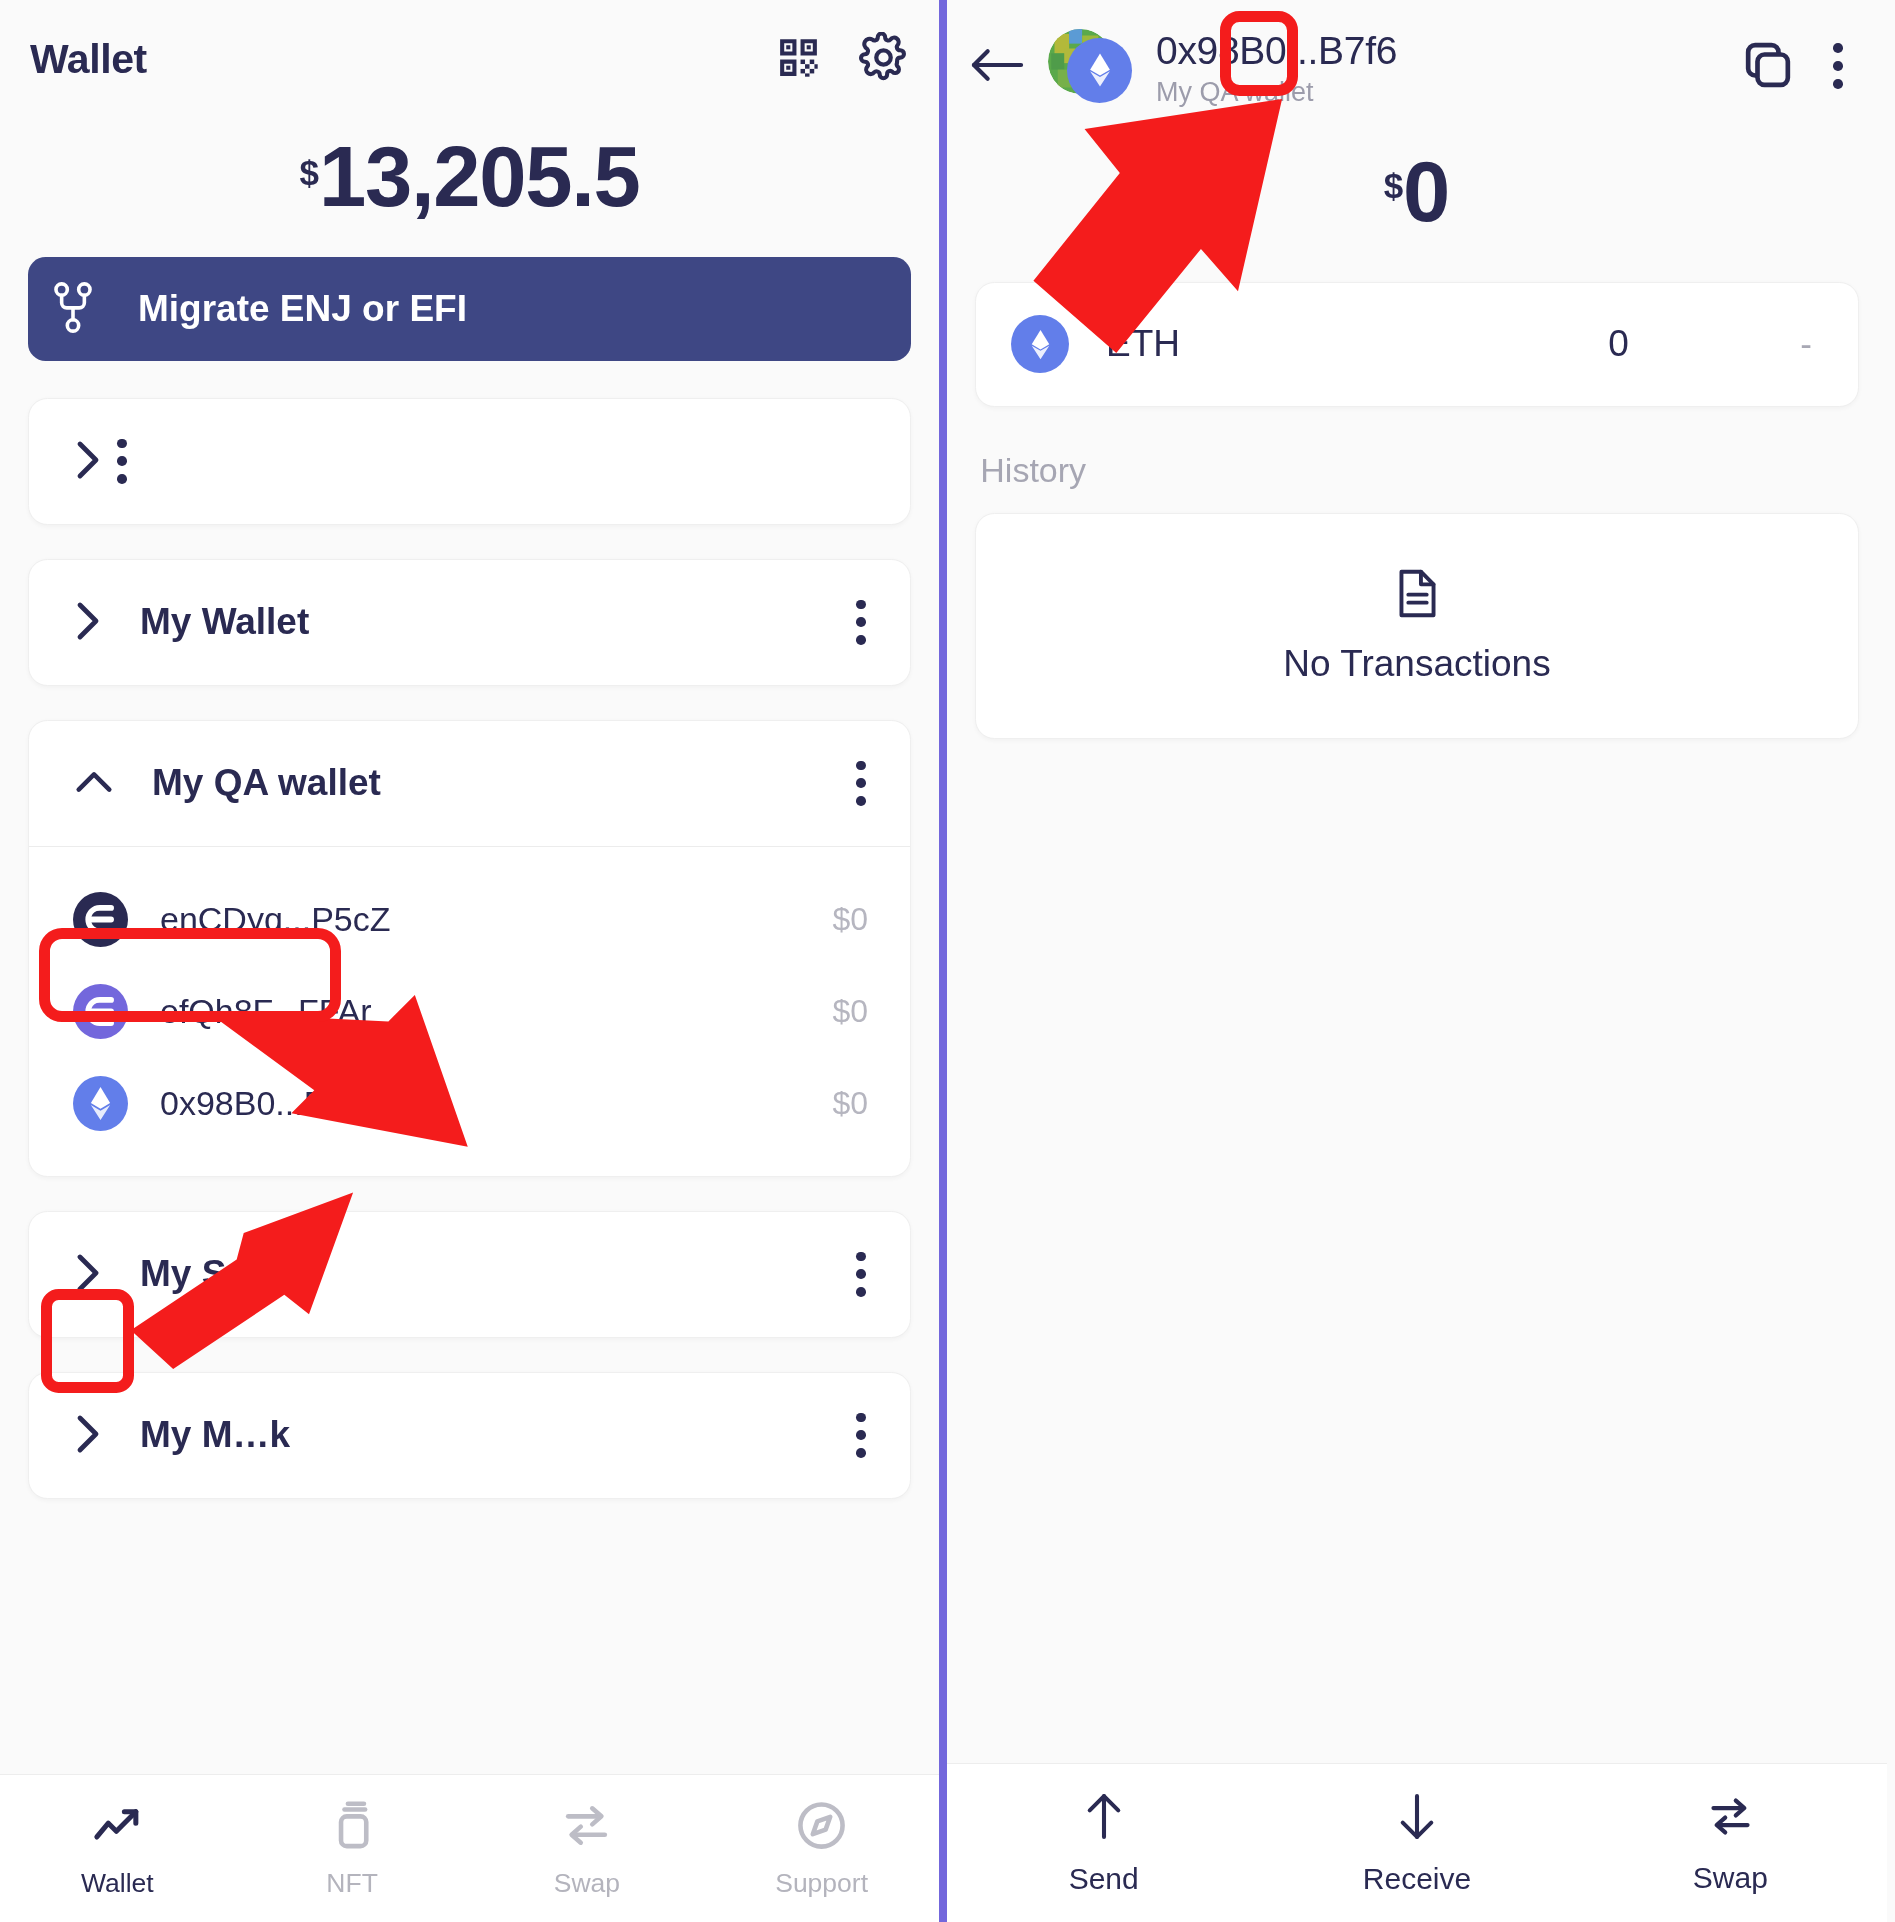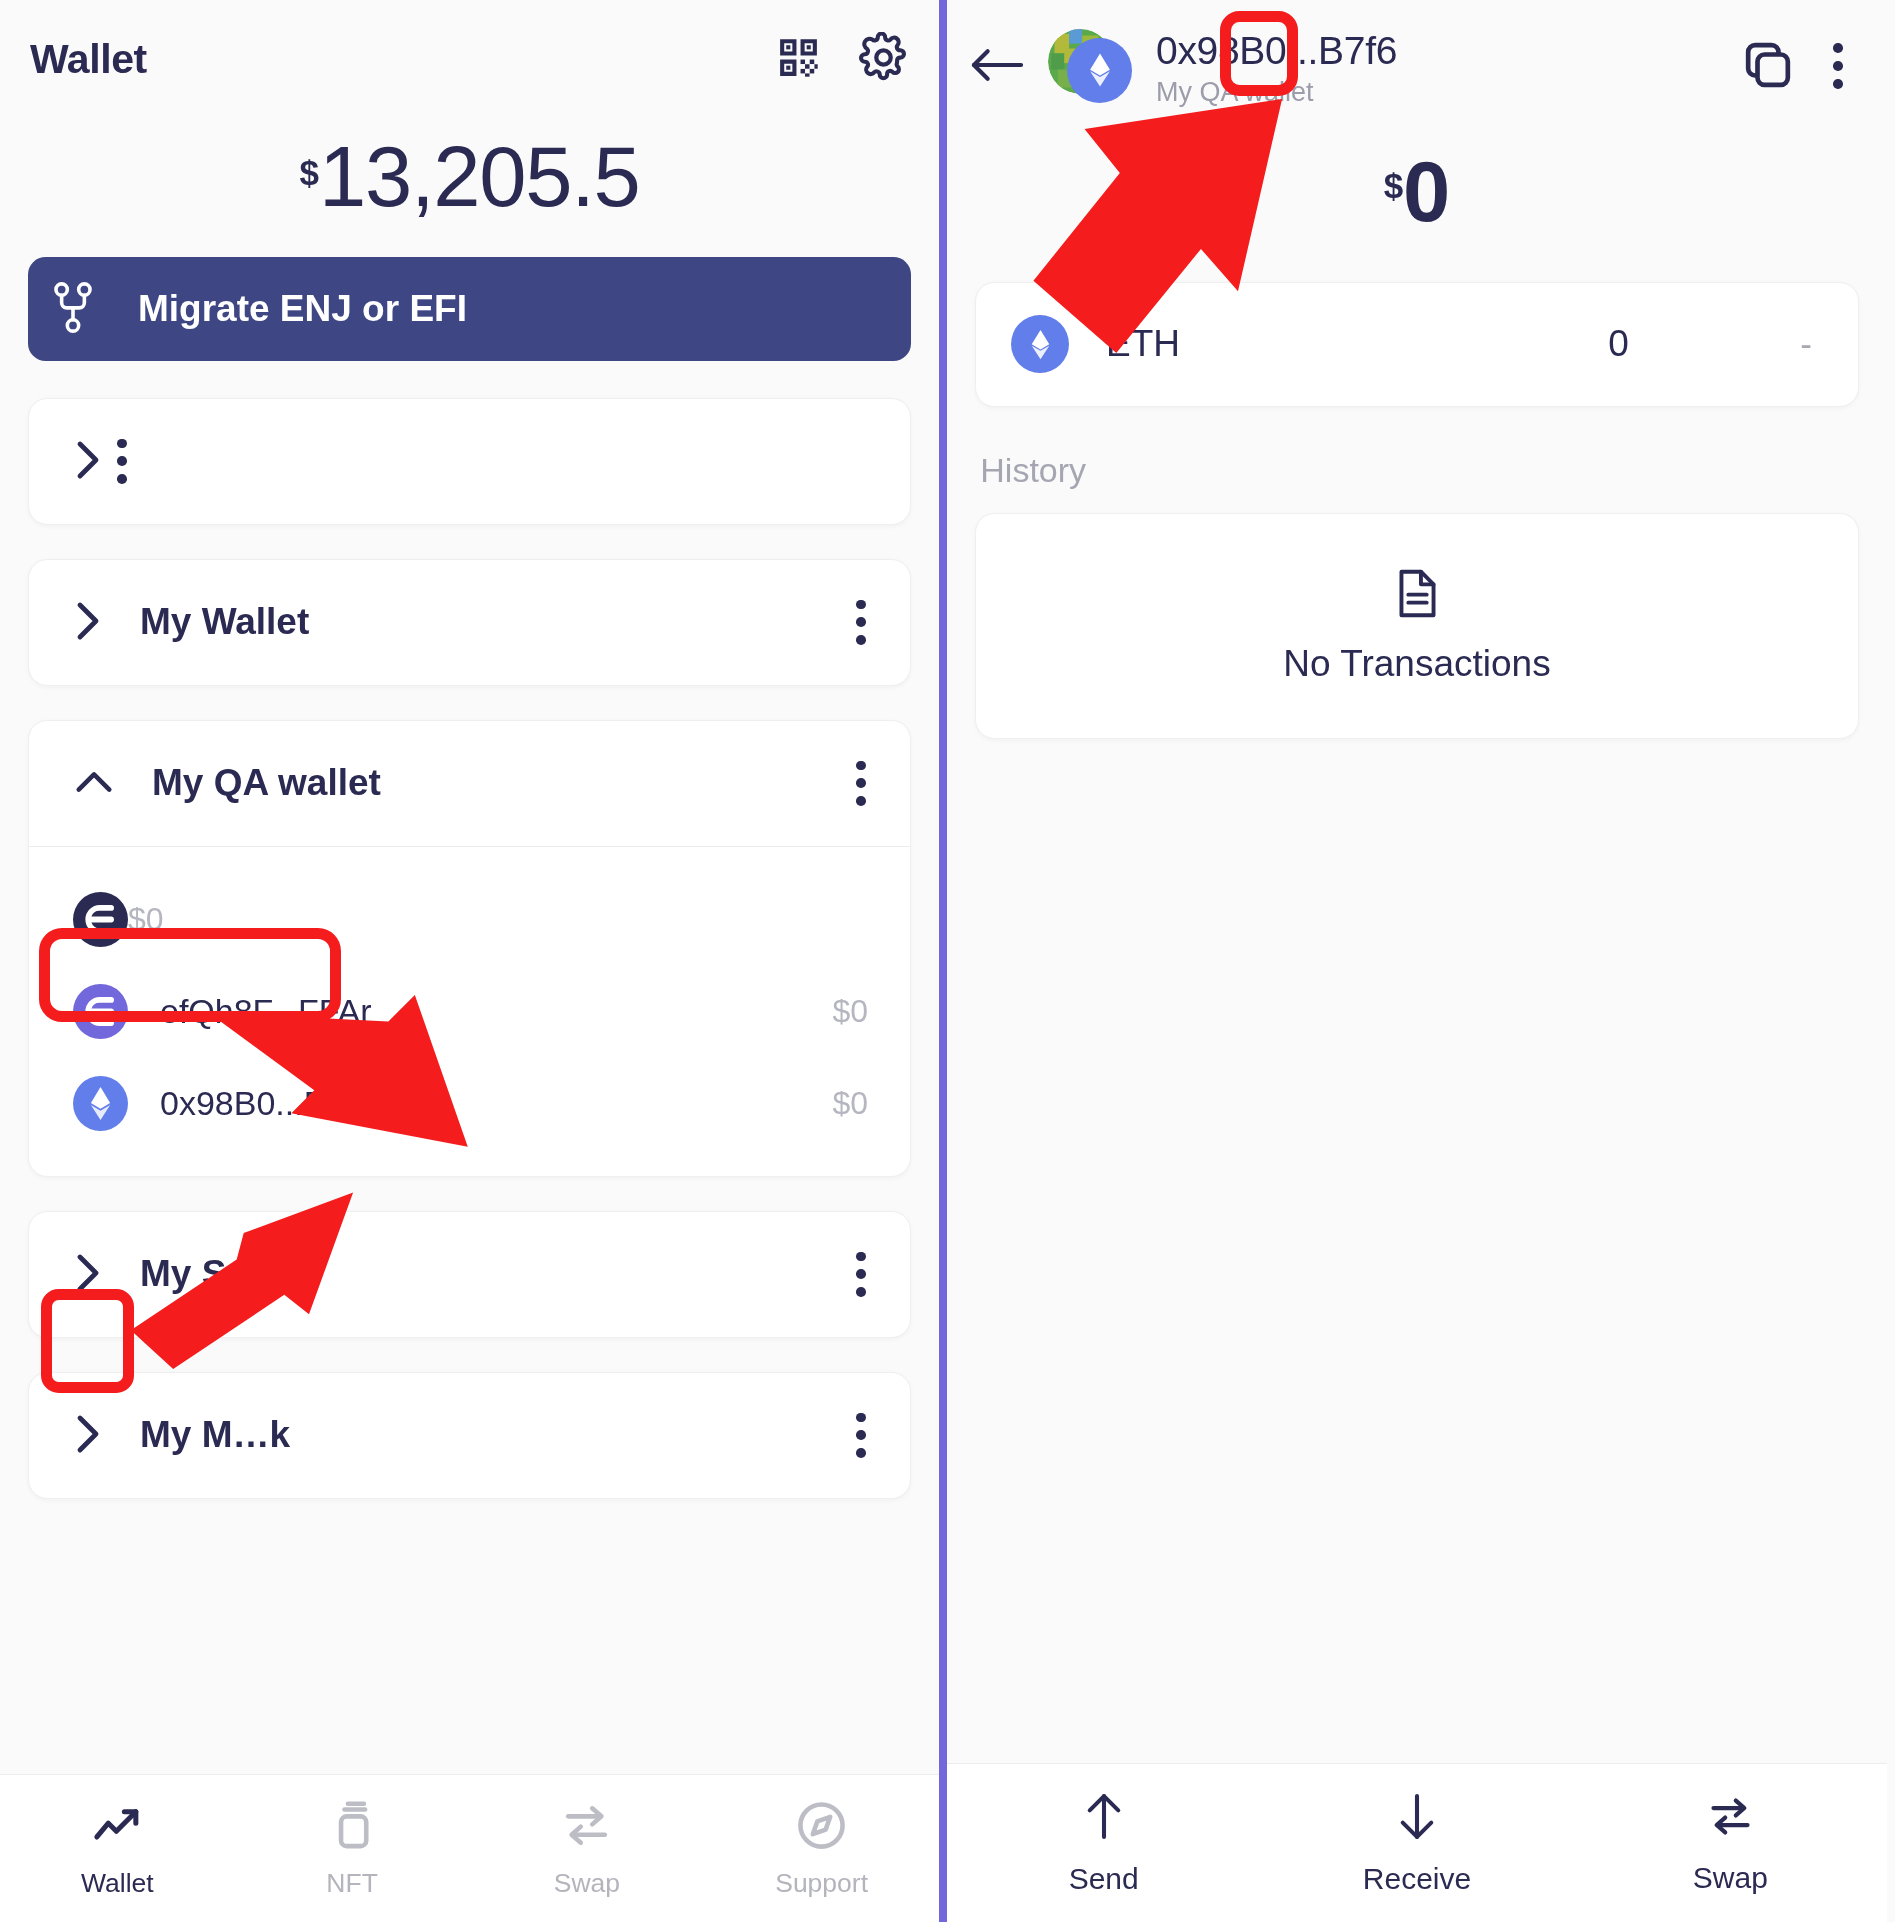--- a/index.html
+++ b/index.html
@@ -25,21 +25,21 @@
     padding: 23px 30px 0 30px; height: 95px;
   }
   .lp-title { font-size: 41px; font-weight: 700; color: #2a2a52; letter-spacing: -0.4px; }
   .lp-header-icons { display: flex; align-items: center; gap: 35px; }
 
   .balance-wrap {
     display: flex; justify-content: center; align-items: flex-start;
     margin-top: 42px; margin-bottom: 39px;
   }
   .bal-dollar { font-size: 35px; font-weight: 700; color: #2a2a52; margin-top: 16px; }
-  .bal-amount { font-size: 85px; font-weight: 400; color: #2a2a52; line-height: 0.95; letter-spacing: -1.3px; }
+  .bal-amount { font-size: 85px; font-weight: 700; color: #2a2a52; line-height: 0.95; letter-spacing: -1.3px; }
 
   .lp-body { padding: 0 28px; flex: 1; overflow: hidden; }
 
   .migrate-btn {
     width: 100%; height: 104px;
     background: #3e4784; border-radius: 17.6px;
     display: flex; align-items: center;
     padding-left: 22px; gap: 42px;
     color: #ffffff;
     margin-bottom: 37px;
@@ -249,20 +249,21 @@
         <div class="token-sep"></div>
         <div class="tokens-pad"></div>
 
         <div class="token-row">
           <span class="token-ico">
             <svg width="55" height="55" viewBox="0 0 40 40">
               <circle cx="20" cy="20" r="20" fill="#2a2a52"></circle>
               <path d="M19.5 9.5h8.2a2.1 2.1 0 0 1 0 4.2h-8.2a6.3 6.3 0 0 0-6.1 4.2h14.3a2.1 2.1 0 0 1 0 4.2H13.4a6.3 6.3 0 0 0 6.1 4.2h8.2a2.1 2.1 0 0 1 0 4.2h-8.2a10.5 10.5 0 0 1 0-21z" fill="#ffffff"></path>
             </svg>
           </span>
+          <span class="token-label">enCDyq...P5cZ</span>
           <span class="token-value">$0</span>
         </div>
 
         <div class="token-row">
           <span class="token-ico">
             <svg width="55" height="55" viewBox="0 0 40 40">
               <circle cx="20" cy="20" r="20" fill="#7367dc"></circle>
               <path d="M19.5 9.5h8.2a2.1 2.1 0 0 1 0 4.2h-8.2a6.3 6.3 0 0 0-6.1 4.2h14.3a2.1 2.1 0 0 1 0 4.2H13.4a6.3 6.3 0 0 0 6.1 4.2h8.2a2.1 2.1 0 0 1 0 4.2h-8.2a10.5 10.5 0 0 1 0-21z" fill="#ffffff"></path>
             </svg>
           </span>

